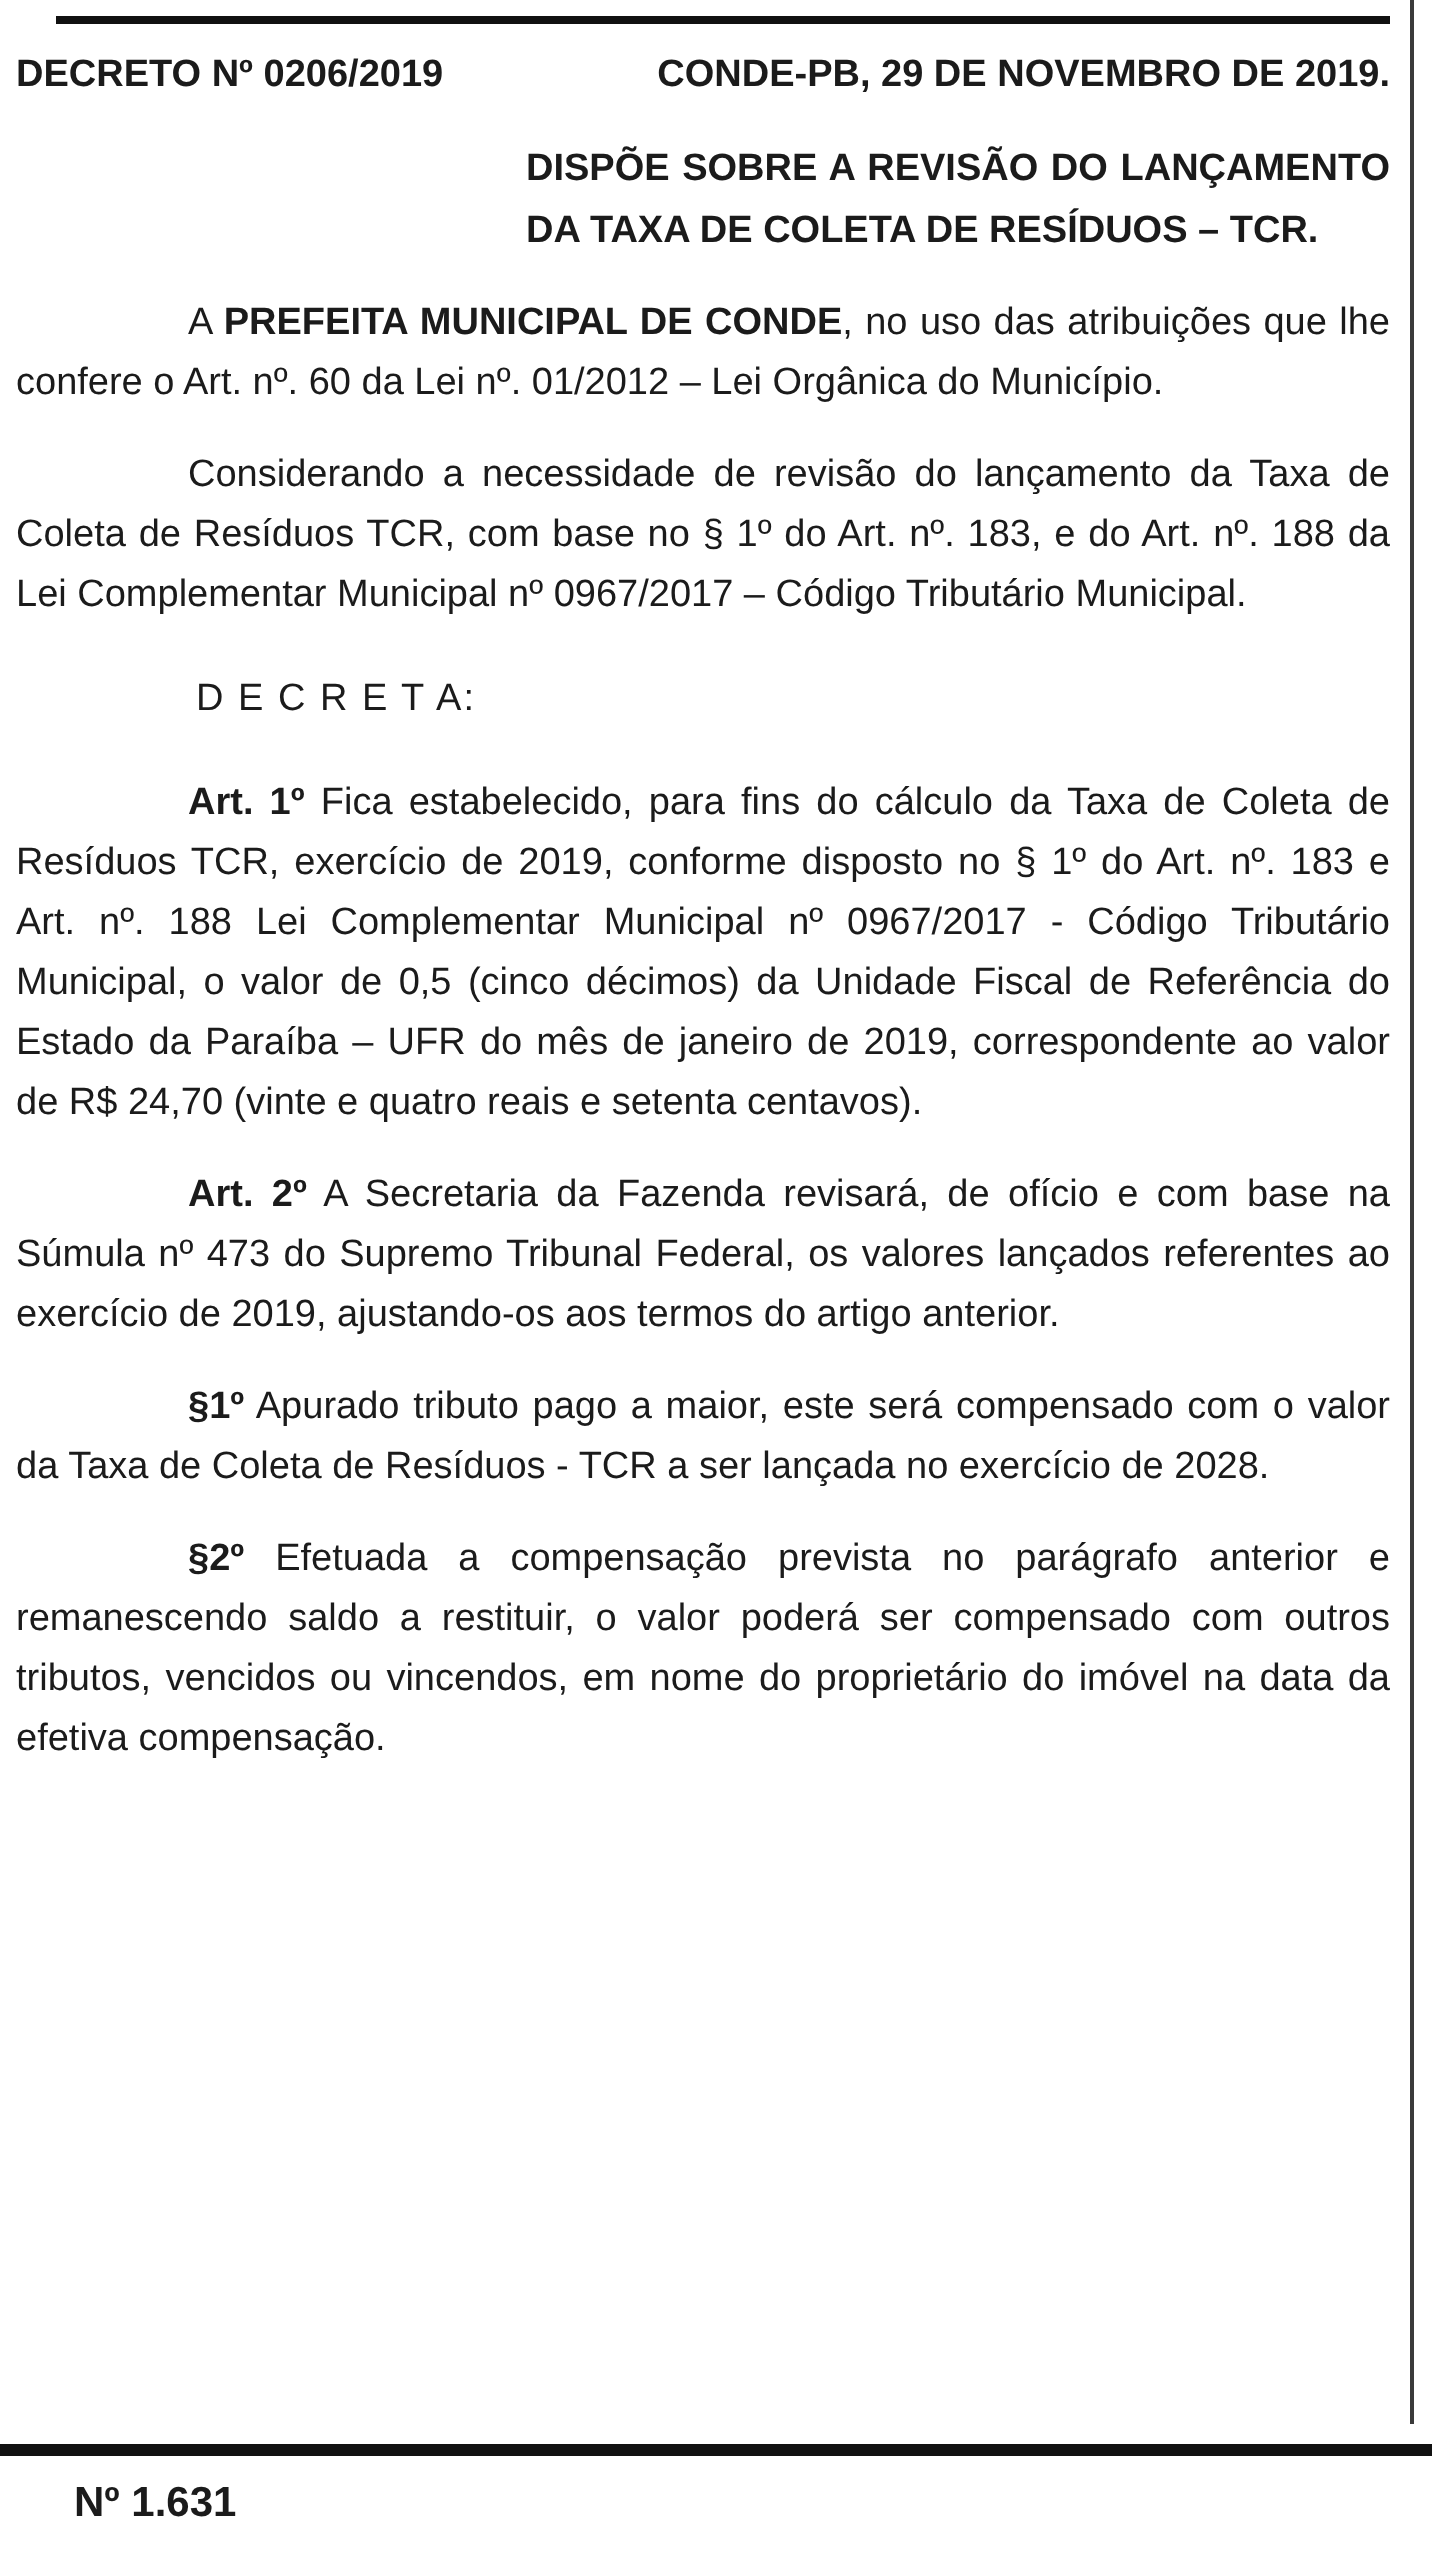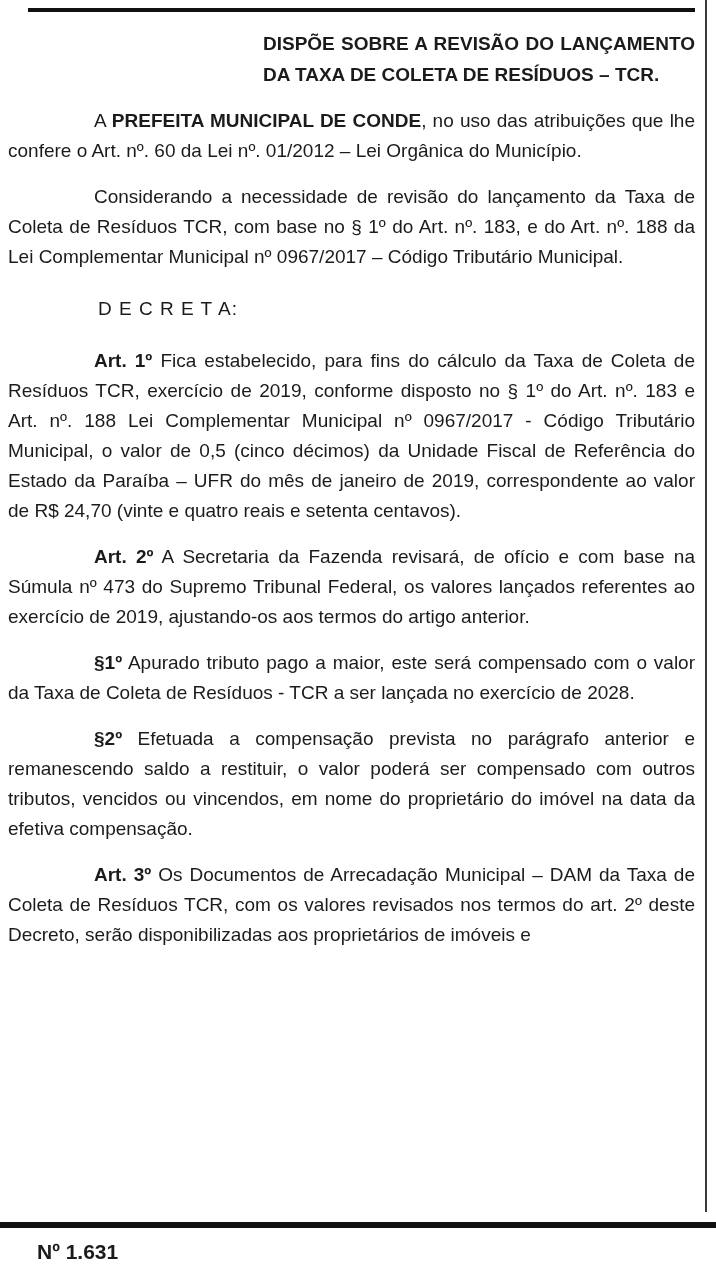--- a/index.html
+++ b/index.html
@@ -88,39 +88,42 @@
 <body>
 
 <div class="page">
 
   <div class="column-divider"></div>
 
   <div class="content">
 
     <div class="top-rule"></div>
 
+    <div class="header-row">
+      <span>DECRETO Nº 0206/2019</span>
+      <span>CONDE-PB, 29 DE NOVEMBRO DE 2019.</span>
+    </div>
 
     <p class="summary">DISPÕE SOBRE A REVISÃO DO LANÇAMENTO DA TAXA DE COLETA DE RESÍDUOS – TCR.</p>
 
     <p class="para"><span>A </span><b>PREFEITA MUNICIPAL DE CONDE</b><span>, no uso das atribuições que lhe confere o Art. nº. 60 da Lei nº. 01/2012 – Lei Orgânica do Município.</span></p>
 
     <p class="para"><span></span><b></b><span>Considerando a necessidade de revisão do lançamento da Taxa de Coleta de Resíduos TCR, com base no § 1º do Art. nº. 183, e do Art. nº. 188 da Lei Complementar Municipal nº 0967/2017 – Código Tributário Municipal.</span></p>
 
     <p class="decreta">D E C R E T A:</p>
 
     <p class="para art1"><b>Art. 1º</b><span> Fica estabelecido, para fins do cálculo da Taxa de Coleta de Resíduos TCR, exercício de 2019, conforme disposto no § 1º do Art. nº. 183 e Art. nº. 188 Lei Complementar Municipal nº 0967/2017 - Código Tributário Municipal, o valor de 0,5 (cinco décimos) da Unidade Fiscal de Referência do Estado da Paraíba – UFR do mês de janeiro de 2019, correspondente ao valor de R$ 24,70 (vinte e quatro reais e setenta centavos).</span></p>
 
     <p class="para"><b>Art. 2º</b><span> A Secretaria da Fazenda revisará, de ofício e com base na Súmula nº 473 do Supremo Tribunal Federal, os valores lançados referentes ao exercício de 2019, ajustando-os aos termos do artigo anterior.</span></p>
 
     <p class="para"><b>§1º</b><span> Apurado tributo pago a maior, este será compensado com o valor da Taxa de Coleta de Resíduos - TCR a ser lançada no exercício de 2028.</span></p>
 
     <p class="para"><b>§2º</b><span> Efetuada a compensação prevista no parágrafo anterior e remanescendo saldo a restituir, o valor poderá ser compensado com outros tributos, vencidos ou vincendos, em nome do proprietário do imóvel na data da efetiva compensação.</span></p>
 
 
-    <p class="para"><b>Art. 3º</b><span> Os Documentos de Arrecadação Municipal – DAM da Taxa de Coleta de Resíduos TCR, com os valores revisados nos termos do art. 2º deste Decreto, serão disponibilizadas aos proprietários de imóveis e</span></p>
 
   </div>
 
   <div class="bottom-rule"></div>
 
   <div class="footer-number">Nº 1.631</div>
 
 </div>
 
 </body></html>

